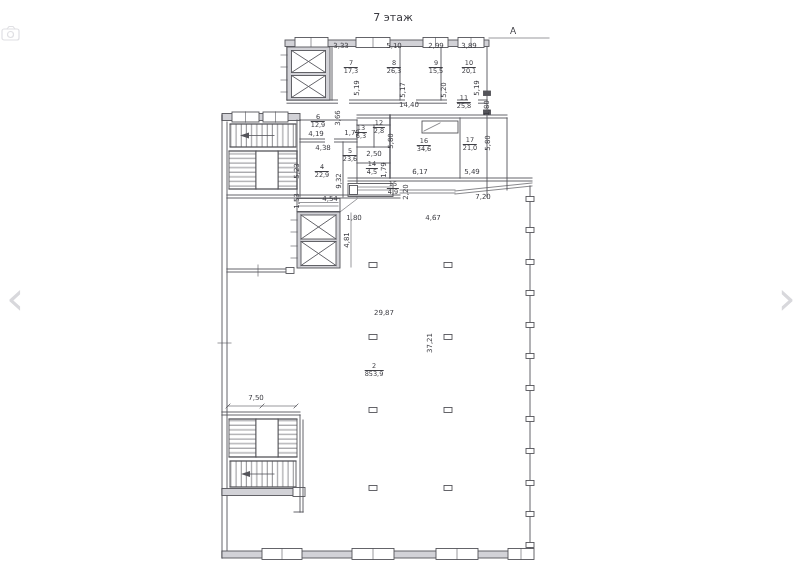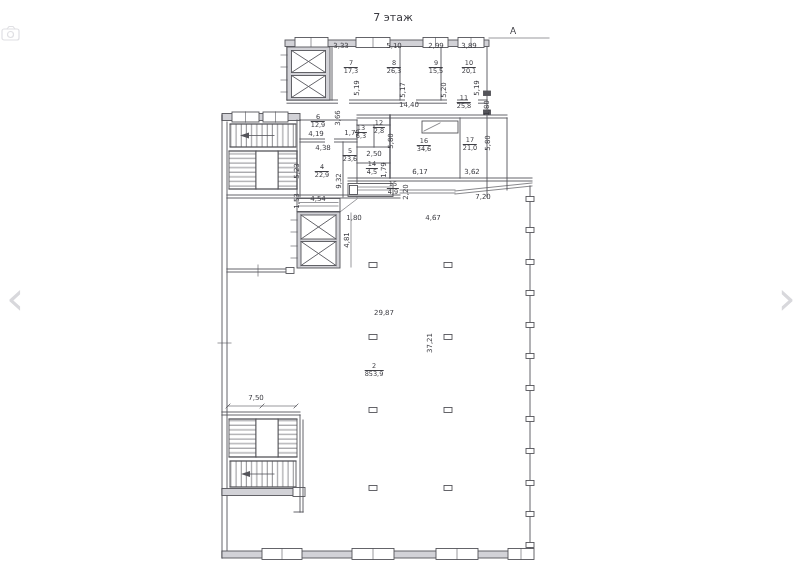--- a/index.html
+++ b/index.html
@@ -179,24 +179,24 @@
       <div class="lbl" style="left: 341px; top: 46px;">3,33</div>
       <div class="lbl" style="left: 394px; top: 46px;">5,10</div>
       <div class="lbl" style="left: 436px; top: 46px;">2,99</div>
       <div class="lbl" style="left: 469px; top: 46px;">3,89</div>
       <div class="lbl" style="left: 409px; top: 105px;">14,40</div>
       <div class="lbl" style="left: 316px; top: 134px;">4,19</div>
       <div class="lbl" style="left: 352px; top: 133px;">1,79</div>
       <div class="lbl" style="left: 323px; top: 148px;">4,38</div>
       <div class="lbl" style="left: 374px; top: 154px;">2,50</div>
       <div class="lbl" style="left: 420px; top: 172px;">6,17</div>
-      <div class="lbl" style="left: 472px; top: 172px;">3,62</div>
+      <div class="lbl" style="left: 472px; top: 172px;">5,49</div>
       <div class="lbl" style="left: 433px; top: 186px; margin-top: 32px;">4,67</div>
       <div class="lbl" style="left: 483px; top: 197px;">7,20</div>
-      <div class="lbl" style="left: 318px; top: 199px;">4,54</div>
+      <div class="lbl" style="left: 330px; top: 199px;">4,54</div>
       <div class="lbl" style="left: 354px; top: 218px;">1,80</div>
       <div class="lbl" style="left: 384px; top: 313px;">29,87</div>
       <div class="lbl" style="left: 256px; top: 398px;">7,50</div>
       <div class="lbl v" style="left: 357px; top: 88px;">5,19</div>
       <div class="lbl v" style="left: 403px; top: 90px;">5,17</div>
       <div class="lbl v" style="left: 444px; top: 90px;">5,20</div>
       <div class="lbl v" style="left: 477px; top: 88px;">5,19</div>
       <div class="lbl v" style="left: 487px; top: 108px;">1,80</div>
       <div class="lbl v" style="left: 338px; top: 118px;">3,66</div>
       <div class="lbl v" style="left: 391px; top: 141px;">5,80</div>

